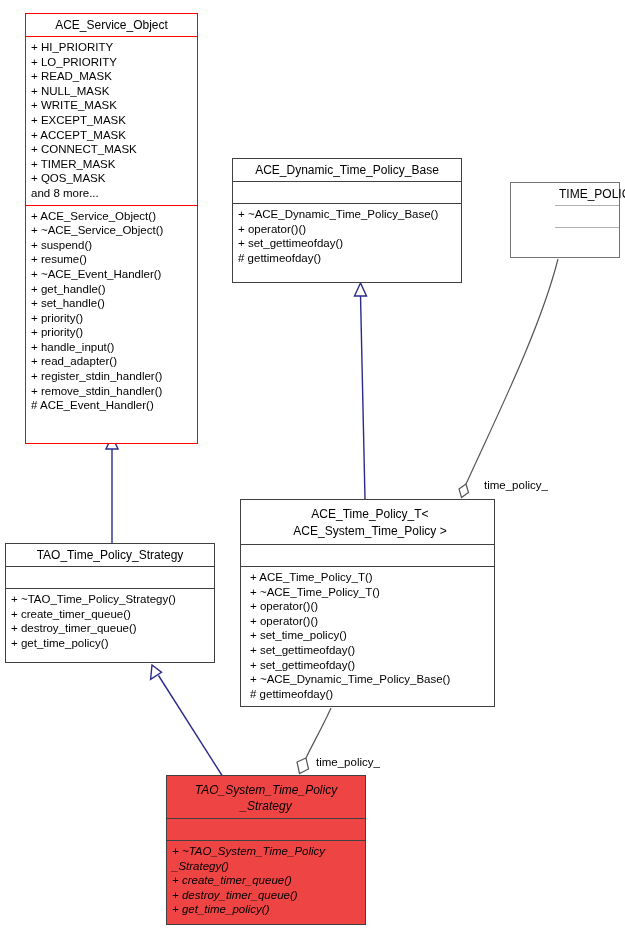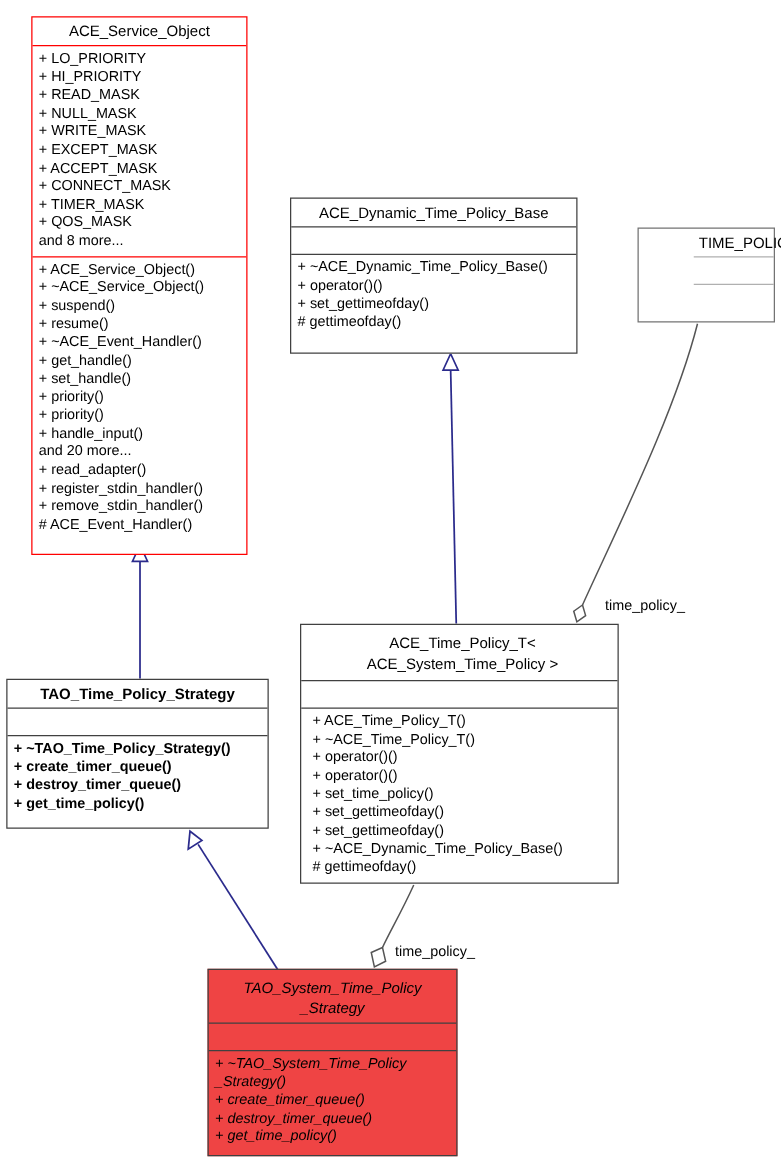--- a/index.html
+++ b/index.html
@@ -117,22 +117,22 @@
     <g>
       <path d="M 331,708 C 321,730 312,745 306,758" fill="none" stroke="#555555" stroke-width="1.2"></path>
       <polygon points="306,758 297,762 299.5,773.5 308.5,769" fill="#ffffff" stroke="#555555" stroke-width="1.2"></polygon>
     </g>
   </svg>
 
   <div class="uml-box red" style="left:25px; top:13px; width:173px; height:431px;">
     <div class="uml-title">ACE_Service_Object</div>
     <div class="divider red"></div>
     <div class="uml-compartment">
+      <div class="uml-row">+ HI_PRIORITY</div>
       <div class="uml-row">+ LO_PRIORITY</div>
-      <div class="uml-row">+ HI_PRIORITY</div>
       <div class="uml-row">+ READ_MASK</div>
       <div class="uml-row">+ NULL_MASK</div>
       <div class="uml-row">+ WRITE_MASK</div>
       <div class="uml-row">+ EXCEPT_MASK</div>
       <div class="uml-row">+ ACCEPT_MASK</div>
       <div class="uml-row">+ CONNECT_MASK</div>
       <div class="uml-row">+ TIMER_MASK</div>
       <div class="uml-row">+ QOS_MASK</div>
       <div class="uml-row">and 8 more...</div>
     </div>
@@ -141,21 +141,20 @@
       <div class="uml-row">+ ACE_Service_Object()</div>
       <div class="uml-row">+ ~ACE_Service_Object()</div>
       <div class="uml-row">+ suspend()</div>
       <div class="uml-row">+ resume()</div>
       <div class="uml-row">+ ~ACE_Event_Handler()</div>
       <div class="uml-row">+ get_handle()</div>
       <div class="uml-row">+ set_handle()</div>
       <div class="uml-row">+ priority()</div>
       <div class="uml-row">+ priority()</div>
       <div class="uml-row">+ handle_input()</div>
-      <div class="uml-row">and 20 more...</div>
       <div class="uml-row">+ read_adapter()</div>
       <div class="uml-row">+ register_stdin_handler()</div>
       <div class="uml-row">+ remove_stdin_handler()</div>
       <div class="uml-row"># ACE_Event_Handler()</div>
     </div>
   </div>
 
   <div class="uml-box" style="left:232px; top:158px; width:230px; height:125px;">
     <div class="uml-title">ACE_Dynamic_Time_Policy_Base</div>
     <div class="divider"></div>
@@ -189,21 +188,21 @@
       <div class="uml-row">+ operator()()</div>
       <div class="uml-row">+ operator()()</div>
       <div class="uml-row">+ set_time_policy()</div>
       <div class="uml-row">+ set_gettimeofday()</div>
       <div class="uml-row">+ set_gettimeofday()</div>
       <div class="uml-row">+ ~ACE_Dynamic_Time_Policy_Base()</div>
       <div class="uml-row"># gettimeofday()</div>
     </div>
   </div>
 
-  <div class="uml-box" style="left:5px; top:543px; width:210px; height:120px;font-weight:bold;">
+  <div class="uml-box" style="left:5px; top:543px; width:210px; height:120px;">
     <div class="uml-title">TAO_Time_Policy_Strategy</div>
     <div class="divider"></div>
     <div class="uml-empty"></div>
     <div class="divider"></div>
     <div class="uml-compartment">
       <div class="uml-row">+ ~TAO_Time_Policy_Strategy()</div>
       <div class="uml-row">+ create_timer_queue()</div>
       <div class="uml-row">+ destroy_timer_queue()</div>
       <div class="uml-row">+ get_time_policy()</div>
     </div>

